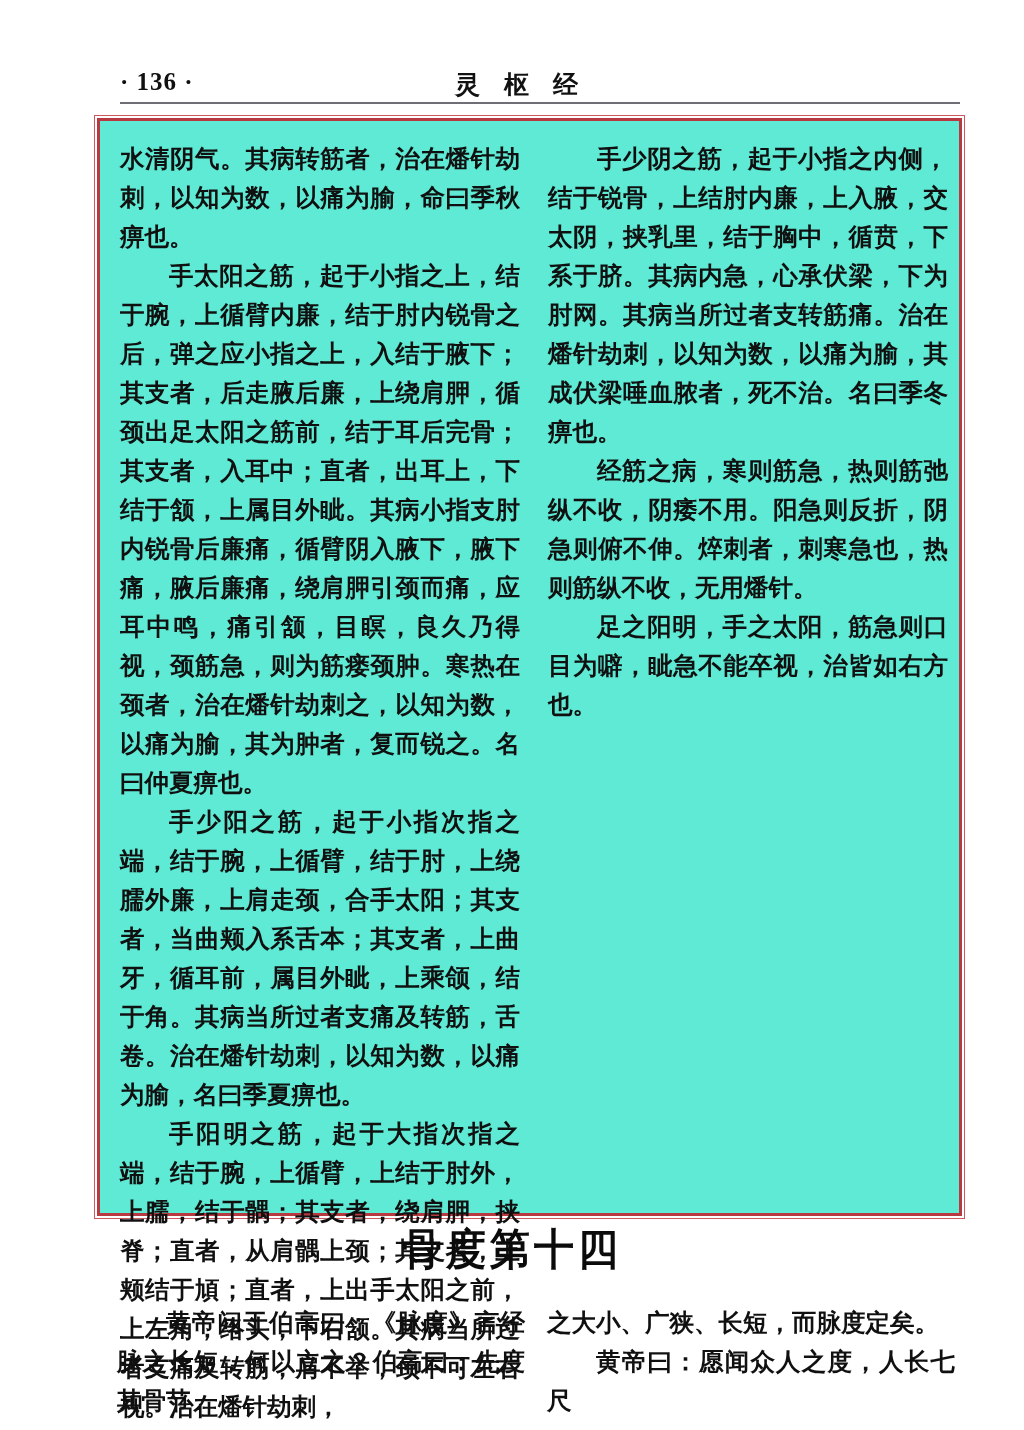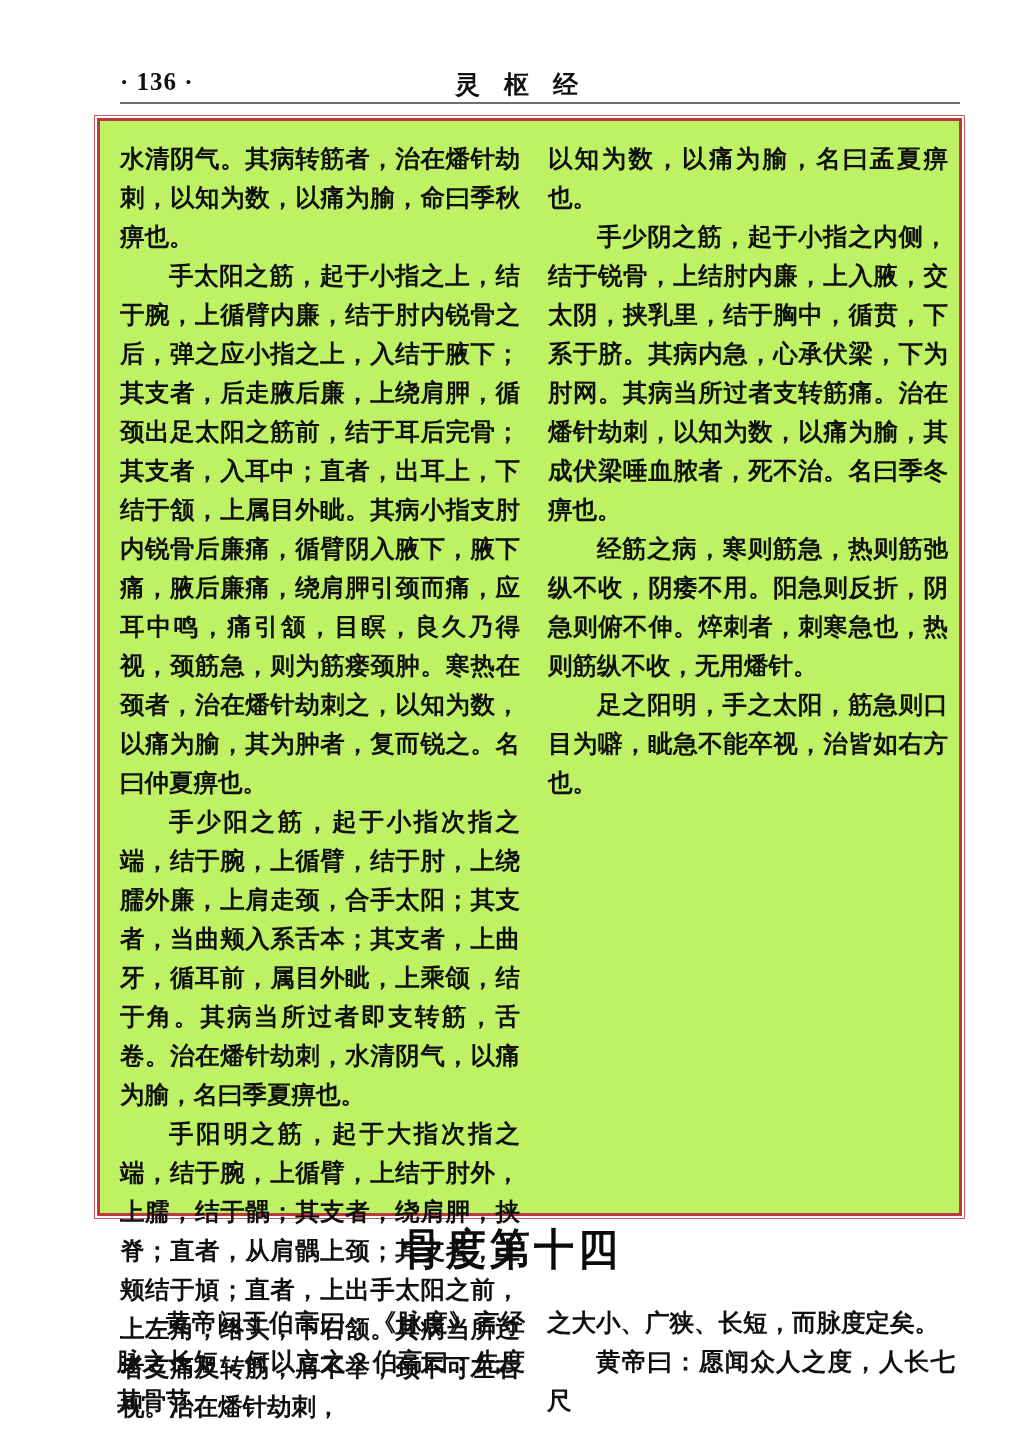--- a/index.html
+++ b/index.html
@@ -60,21 +60,21 @@
   .frame {
     position: absolute;
     left: 97px;
     top: 118px;
     width: 865px;
     height: 1098px;
     box-sizing: border-box;
     border: 3px solid #b8393f;
     outline: 1px solid #c9595e;
     outline-offset: 2px;
-    background: #bef264;
+    background: #5eead4;
   }
   .frame-inner {
     position: absolute;
     left: 0; top: 0; right: 0; bottom: 0;
     padding: 18px 20px 10px 20px;
     box-sizing: border-box;
     display: flex;
     flex-direction: row;
     gap: 28px;
   }
@@ -143,26 +143,25 @@
   </div>
   <div class="runhead-rule"></div>
 </div>
 
 <div class="frame">
   <div class="frame-inner">
 
     <div class="col cjk">
         <p class="noindent">水清阴气。其病转筋者，治在燔针劫刺，以知为数，以痛为腧，命曰季秋痹也。</p>
         <p>手太阳之筋，起于小指之上，结于腕，上循臂内廉，结于肘内锐骨之后，弹之应小指之上，入结于腋下；其支者，后走腋后廉，上绕肩胛，循颈出足太阳之筋前，结于耳后完骨；其支者，入耳中；直者，出耳上，下结于颔，上属目外眦。其病小指支肘内锐骨后廉痛，循臂阴入腋下，腋下痛，腋后廉痛，绕肩胛引颈而痛，应耳中鸣，痛引颔，目瞑，良久乃得视，颈筋急，则为筋瘘颈肿。寒热在颈者，治在燔针劫刺之，以知为数，以痛为腧，其为肿者，复而锐之。名曰仲夏痹也。</p>
-        <p>手少阳之筋，起于小指次指之端，结于腕，上循臂，结于肘，上绕臑外廉，上肩走颈，合手太阳；其支者，当曲颊入系舌本；其支者，上曲牙，循耳前，属目外眦，上乘颌，结于角。其病当所过者即支转筋，舌卷。治在燔针劫刺，水清阴气，以痛为腧，名曰季夏痹也。</p>
+        <p>手少阳之筋，起于小指次指之端，结于腕，上循臂，结于肘，上绕臑外廉，上肩走颈，合手太阳；其支者，当曲颊入系舌本；其支者，上曲牙，循耳前，属目外眦，上乘颌，结于角。其病当所过者支痛及转筋，舌卷。治在燔针劫刺，以知为数，以痛为腧，名曰季夏痹也。</p>
         <p>手阳明之筋，起于大指次指之端，结于腕，上循臂，上结于肘外，上臑，结于髃；其支者，绕肩胛，挟脊；直者，从肩髃上颈；其支者，上颊结于頄；直者，上出手太阳之前，上左角，络头，下右颔。其病当所过者支痛及转筋，肩不举，颈不可左右视。治在燔针劫刺，</p>
       </div>
 
     <div class="col cjk">
-        <p class="noindent">以知为数，以痛为腧，名曰孟夏痹也。</p>
         <p>手少阴之筋，起于小指之内侧，结于锐骨，上结肘内廉，上入腋，交太阴，挟乳里，结于胸中，循贲，下系于脐。其病内急，心承伏梁，下为肘网。其病当所过者支转筋痛。治在燔针劫刺，以知为数，以痛为腧，其成伏梁唾血脓者，死不治。名曰季冬痹也。</p>
         <p>经筋之病，寒则筋急，热则筋弛纵不收，阴痿不用。阳急则反折，阴急则俯不伸。焠刺者，刺寒急也，热则筋纵不收，无用燔针。</p>
         <p>足之阳明，手之太阳，筋急则口目为噼，眦急不能卒视，治皆如右方也。</p>
       </div>
 
   </div>
 </div>
 
 <div class="chapter-heading">骨度第十四</div>
 

